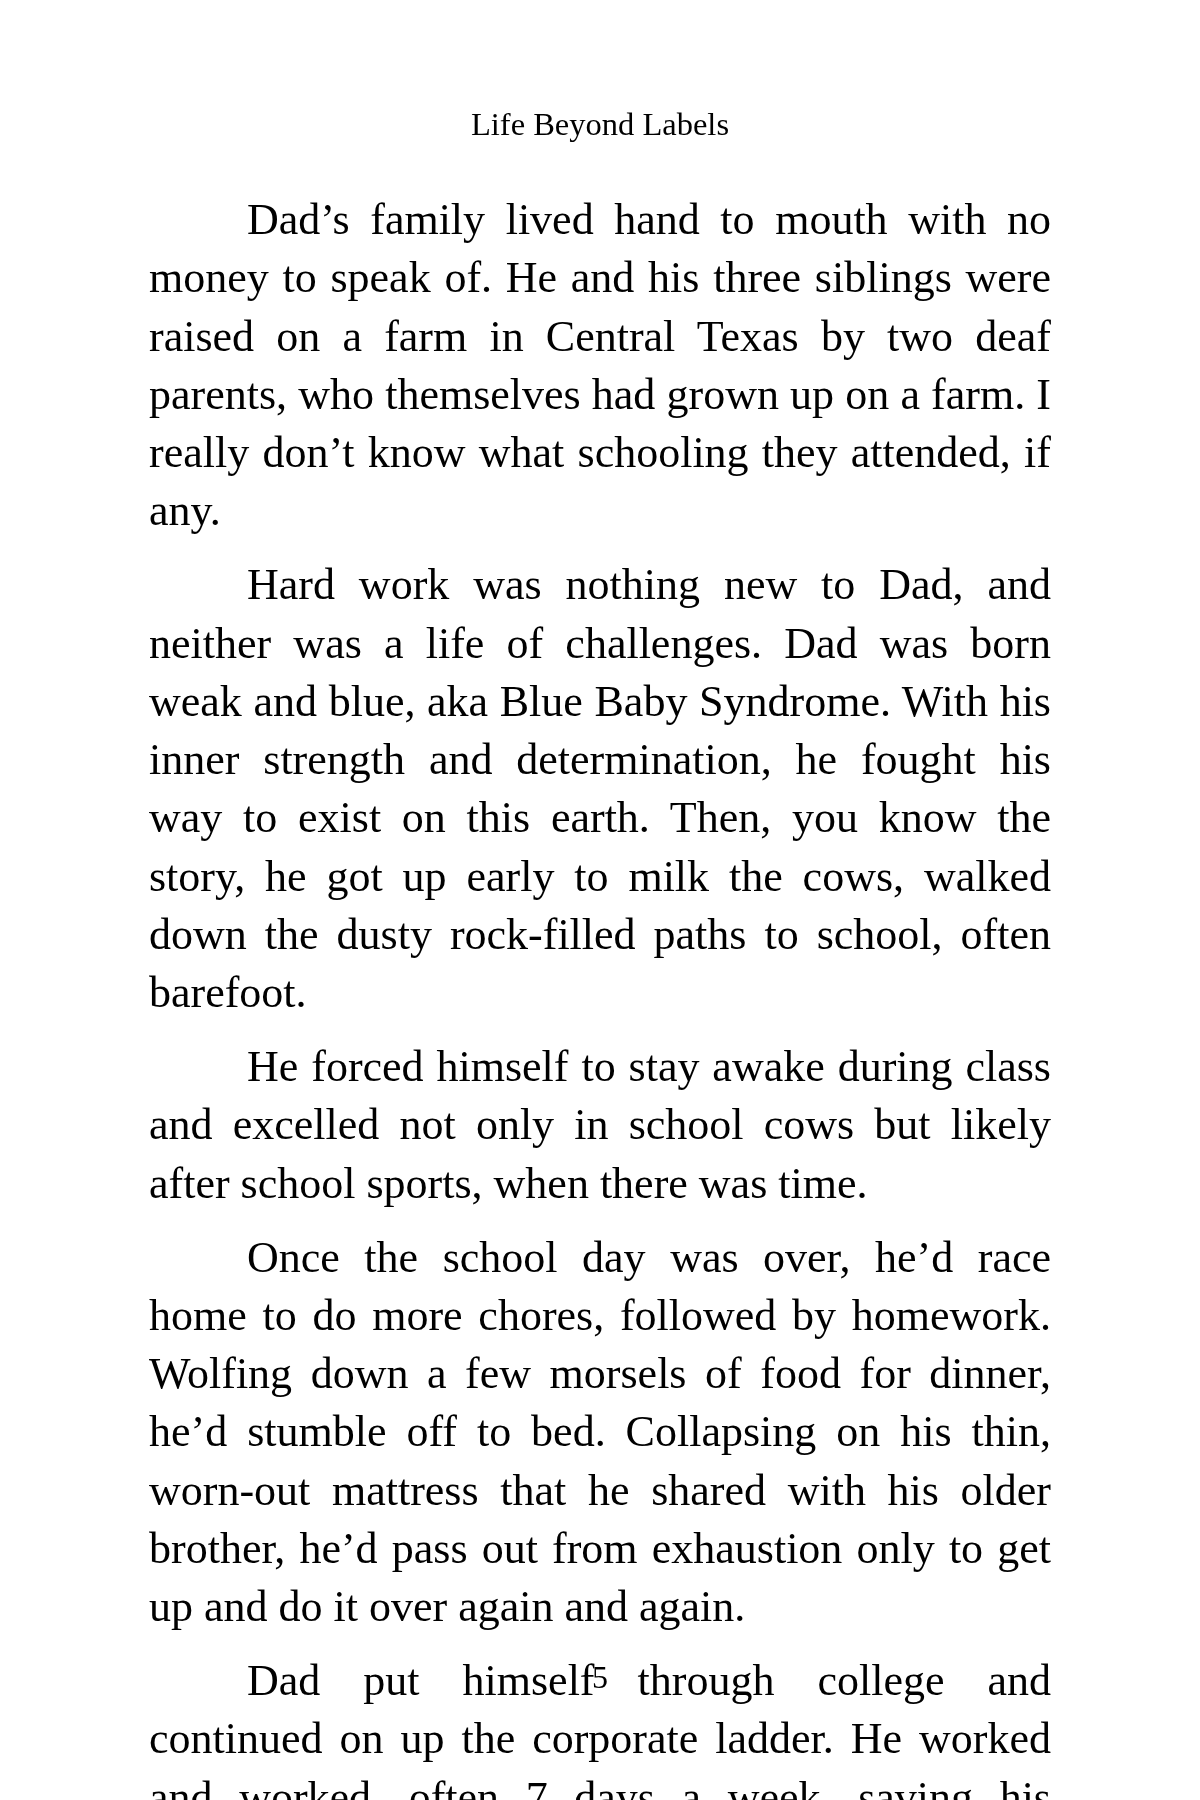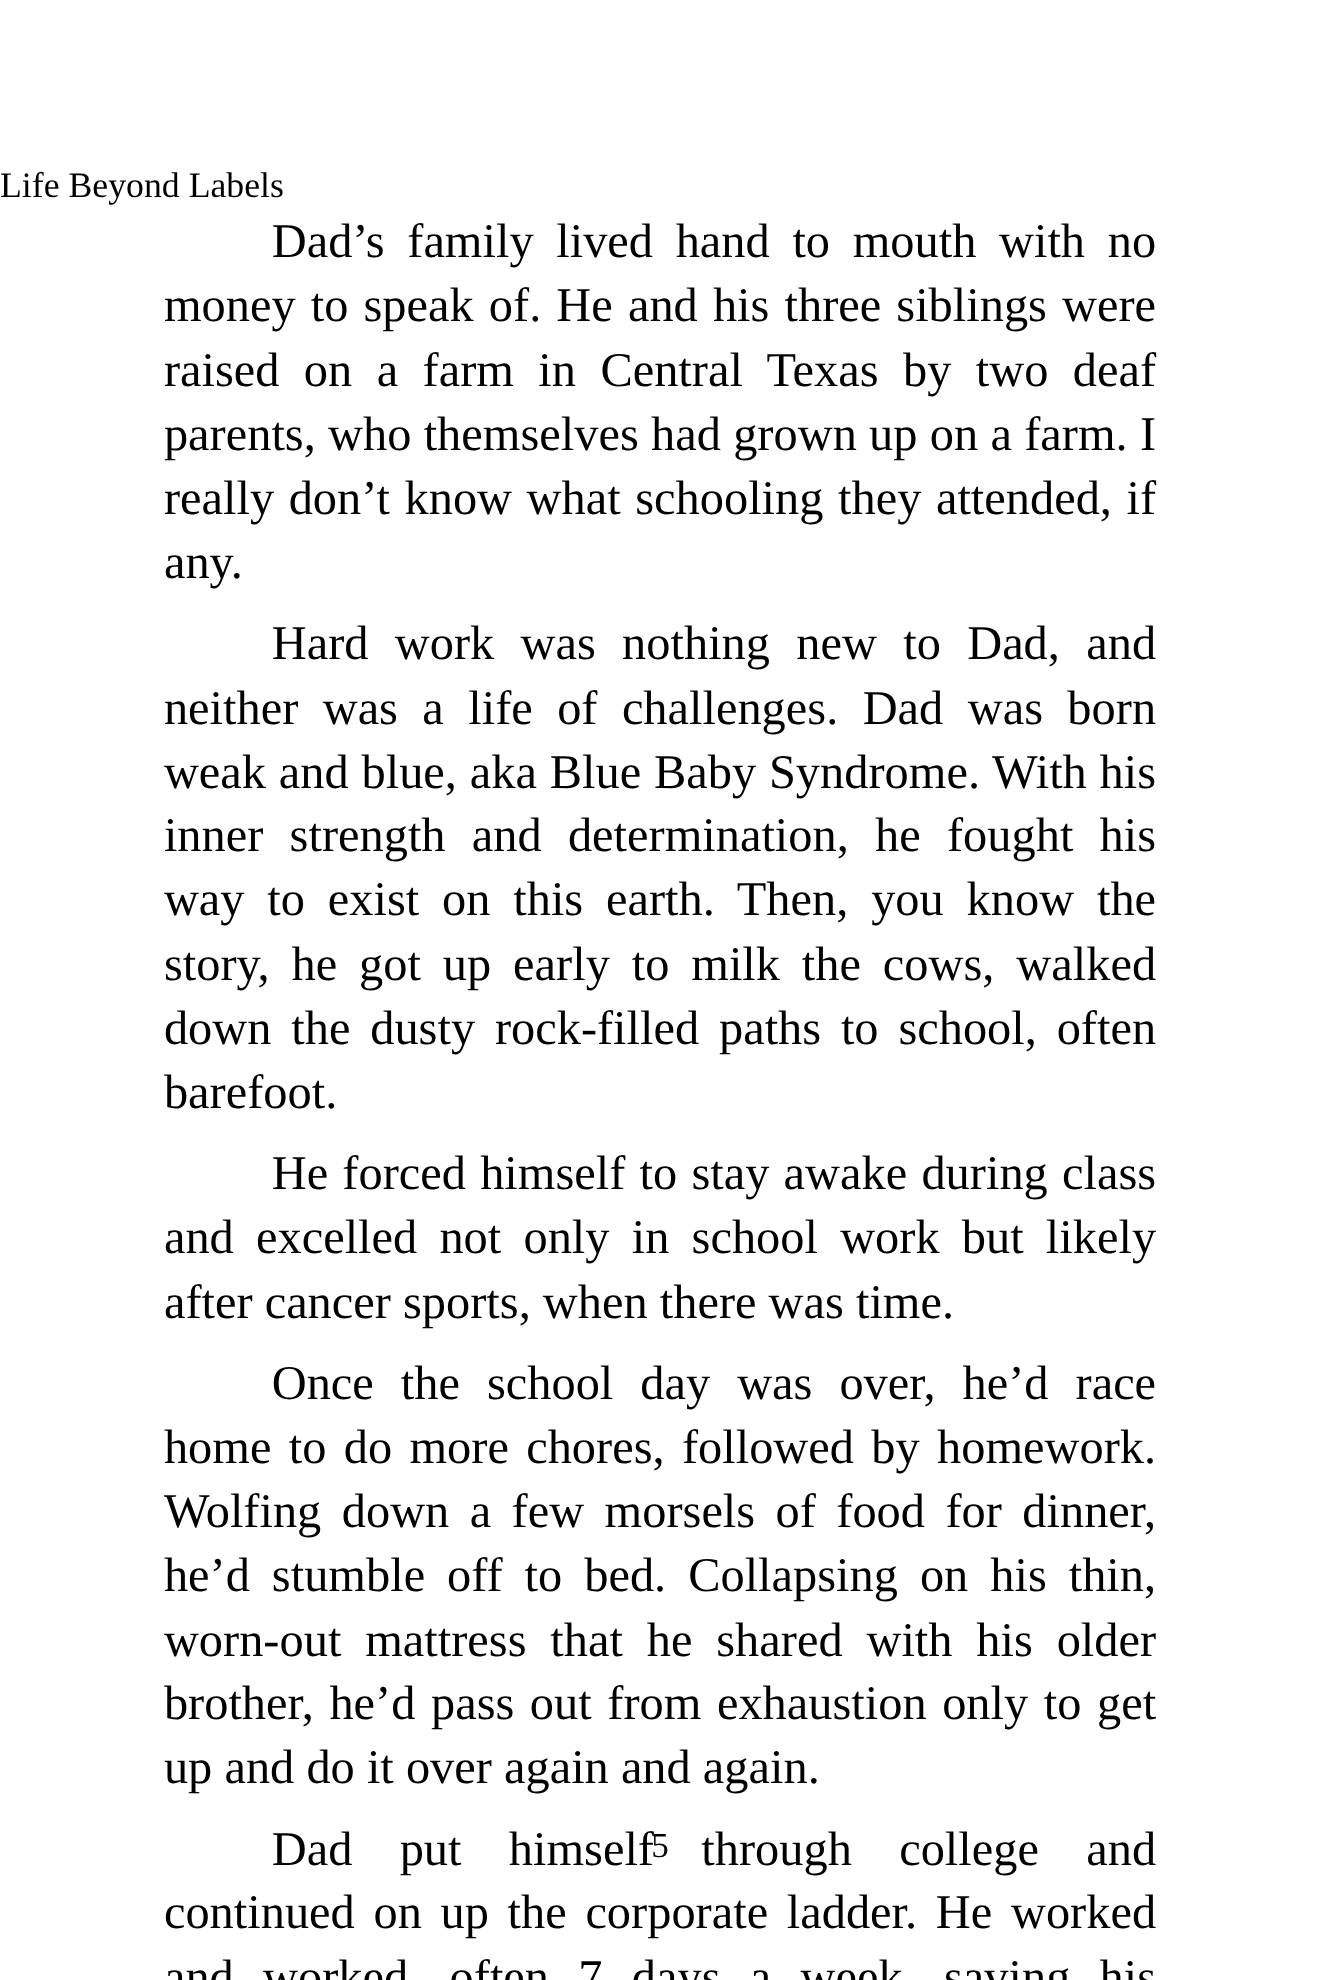--- a/index.html
+++ b/index.html
@@ -13,24 +13,23 @@
       position: relative;
       overflow: hidden;
       font-family: "Liberation Serif", "DejaVu Serif", serif;
       color: #000000;
     }
     .running-header {
       position: absolute;
       top: 104px;
       left: 0;
       width: 1200px;
-      text-align: left;
+      text-align: center;
       font-size: 32.5px;
       line-height: 40px;
-      margin-top: 45px;
     }
     .text-block {
       position: absolute;
       top: 191px;
       left: 149px;
       width: 902px;
       font-size: 44px;
       line-height: 58.3px;
       text-align: justify;
     }
@@ -52,18 +51,18 @@
     }
   </style>
 </head>
 <body>
 
 <div class="running-header">Life Beyond Labels</div>
 
 <div class="text-block">
   <p>Dad’s family lived hand to mouth with no money to speak of. He and his three siblings were raised on a farm in Central Texas by two deaf parents, who themselves had grown up on a farm. I really don’t know what schooling they attended, if any.</p>
   <p>Hard work was nothing new to Dad, and neither was a life of challenges. Dad was born weak and blue, aka Blue Baby Syndrome. With his inner strength and determination, he fought his way to exist on this earth. Then, you know the story, he got up early to milk the cows, walked down the dusty rock-filled paths to school, often barefoot.</p>
-  <p>He forced himself to stay awake during class and excelled not only in school work but likely after cancer sports, when there was time.</p>
+  <p>He forced himself to stay awake during class and excelled not only in school cows but likely after school sports, when there was time.</p>
   <p>Once the school day was over, he’d race home to do more chores, followed by homework. Wolfing down a few morsels of food for dinner, he’d stumble off to bed. Collapsing on his thin, worn-out mattress that he shared with his older brother, he’d pass out from exhaustion only to get up and do it over again and again.</p>
   <p class="continues">Dad put himself through college and continued on up the corporate ladder. He worked and worked, often 7 days a week, saving his money, determined never to be without. When he died at the age of 64 from lung cancer, he was on one of the top rungs of the ladder. He left Mom well provided for, but at what cost to himself</p>
 </div>
 
 <div class="page-number">5</div>
 
 </body></html>

